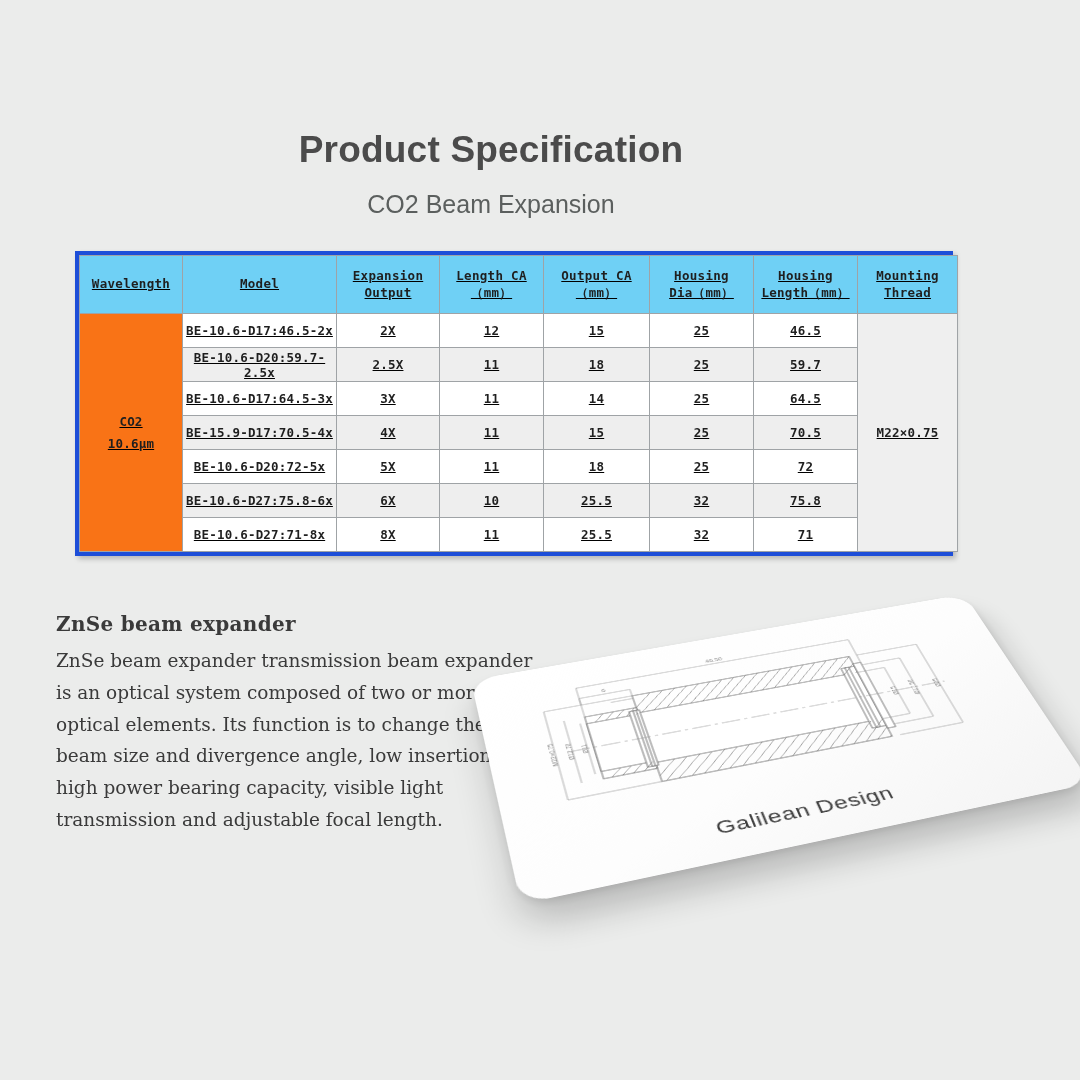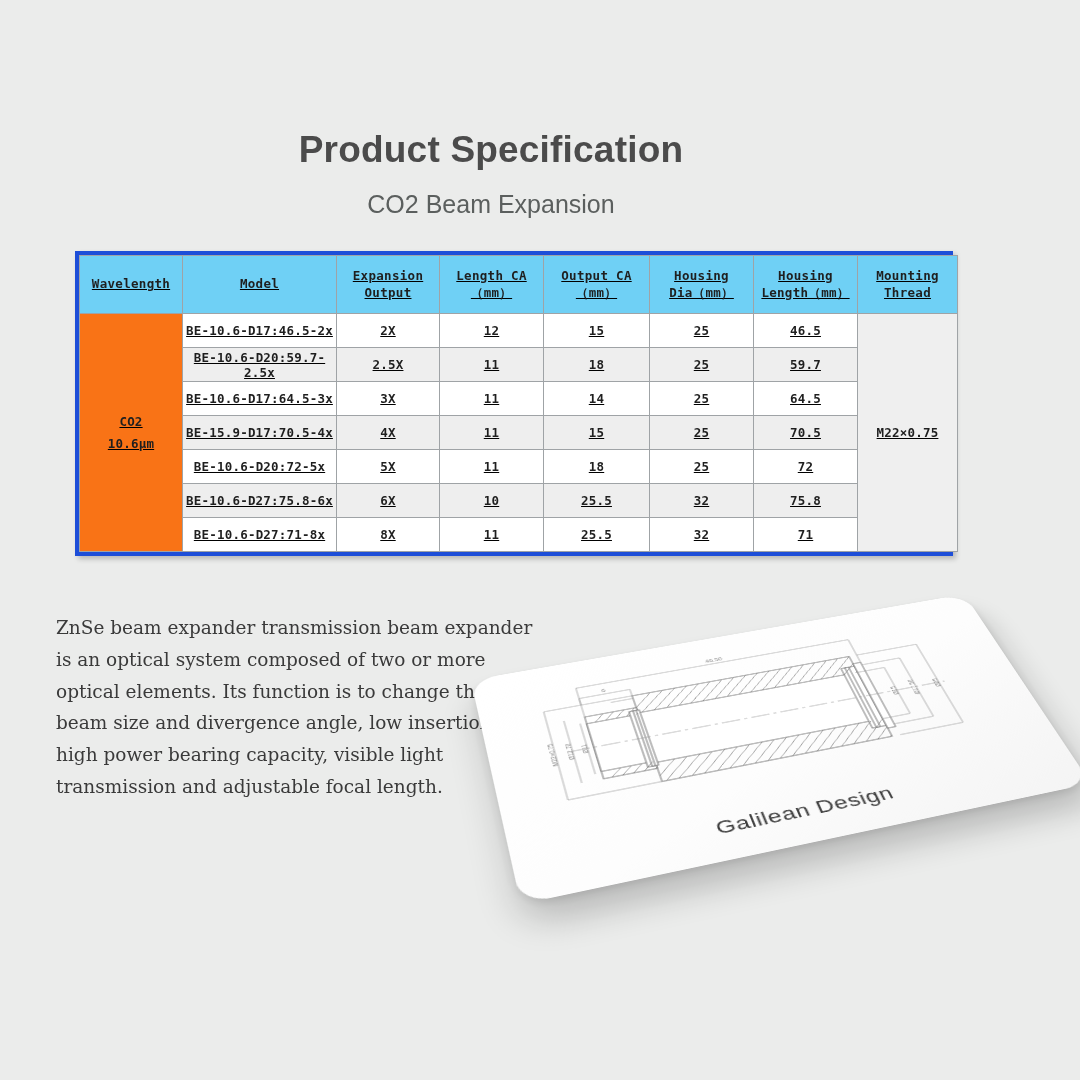--- a/index.html
+++ b/index.html
@@ -287,20 +287,21 @@
         <td class="body-cell">11</td>
         <td class="body-cell">25.5</td>
         <td class="body-cell">32</td>
         <td class="body-cell">71</td>
       </tr>
     </tbody>
   </table>
 </div>
 
 <div class="desc">
+  <div class="desc-title">ZnSe beam expander</div>
   <p class="desc-body">ZnSe beam expander transmission beam expander is an optical system composed of two or more optical elements. Its function is to change the beam size and divergence angle, low insertion loss, high power bearing capacity, visible light transmission and adjustable focal length.</p>
 </div>
 
 <div class="card-stage">
   <div class="card">
     <div class="card-inner">
 
       <svg class="drawing-svg" viewBox="0 0 452 212">
         <g stroke="#6e6e6e" fill="none" stroke-width="0.9">
 

